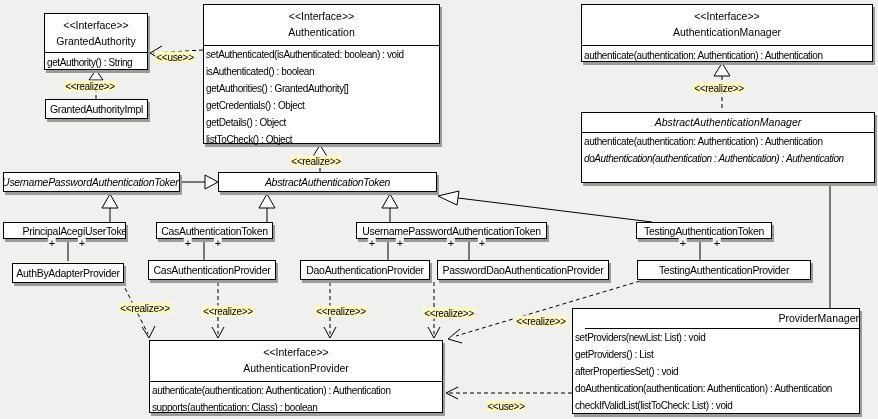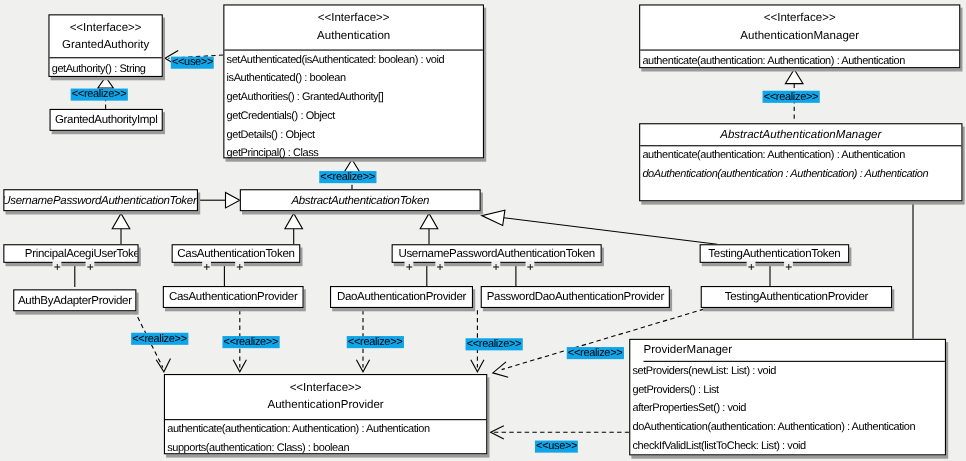--- a/index.html
+++ b/index.html
@@ -27,21 +27,21 @@
   .stereo, .cname { font-size:10.5px; line-height:16px; white-space:nowrap; }
   .title-1 { height:19px; line-height:19px; font-size:10.5px; white-space:nowrap; }
   .mrow {
     height:17px; line-height:17px; font-size:10px; letter-spacing:-0.4px;
     padding:0 2px; white-space:nowrap; overflow:hidden;
   }
   .mrow.tall { height:19px; line-height:19px; }
 
   .edge-label {
     position:absolute; z-index:3; transform:translate(-50%,-50%);
-    background:#0ea5e9; font-size:10px; letter-spacing:-0.3px;
+    background:#fef9c3; font-size:10px; letter-spacing:-0.3px;
     padding:0 1px; white-space:nowrap;
   }
   .plus {
     position:absolute; z-index:3; transform:translate(-50%,-50%);
     font-size:11px; background:#f0f0ee; padding:0 1px;
   }
 </style>
 </head>
 <body>
 
@@ -152,21 +152,21 @@
     <div class="title-c title-2" style="height:37px;">
       <div class="stereo">&lt;&lt;Interface&gt;&gt;</div>
       <div class="cname">Authentication</div>
     </div>
     <div>
       <div class="mrow">setAuthenticated(isAuthenticated: boolean) : void</div>
       <div class="mrow">isAuthenticated() : boolean</div>
       <div class="mrow">getAuthorities() : GrantedAuthority[]</div>
       <div class="mrow">getCredentials() : Object</div>
       <div class="mrow">getDetails() : Object</div>
-      <div class="mrow">getPrincipal() : Class</div>
+      <div class="mrow">listToCheck() : Object</div>
     </div>
   </div>
 
   <div class="box" style="left:581px; top:4px; width:292px; height:58px;">
     <div class="title-c title-2" style="height:37px;">
       <div class="stereo">&lt;&lt;Interface&gt;&gt;</div>
       <div class="cname">AuthenticationManager</div>
     </div>
     <div>
       <div class="mrow tall">authenticate(authentication: Authentication) : Authentication</div>
@@ -223,21 +223,21 @@
       <div class="stereo">&lt;&lt;Interface&gt;&gt;</div>
       <div class="cname">AuthenticationProvider</div>
     </div>
     <div>
       <div class="mrow">authenticate(authentication: Authentication) : Authentication</div>
       <div class="mrow">supports(authentication: Class) : boolean</div>
     </div>
   </div>
 
   <div class="box" style="left:572px; top:308px; width:288px; height:106px;">
-    <div class="title-c title-1" style="text-align:left;margin-left:12px;">ProviderManager</div>
+    <div class="title-c title-1" style="text-align:right;margin-left:12px;">ProviderManager</div>
     <div>
       <div class="mrow">setProviders(newList: List) : void</div>
       <div class="mrow">getProviders() : List</div>
       <div class="mrow">afterPropertiesSet() : void</div>
       <div class="mrow">doAuthentication(authentication: Authentication) : Authentication</div>
       <div class="mrow">checkIfValidList(listToCheck: List) : void</div>
     </div>
   </div>
 
   <div class="edge-label" style="left:175px; top:57px;">&lt;&lt;use&gt;&gt;</div>

